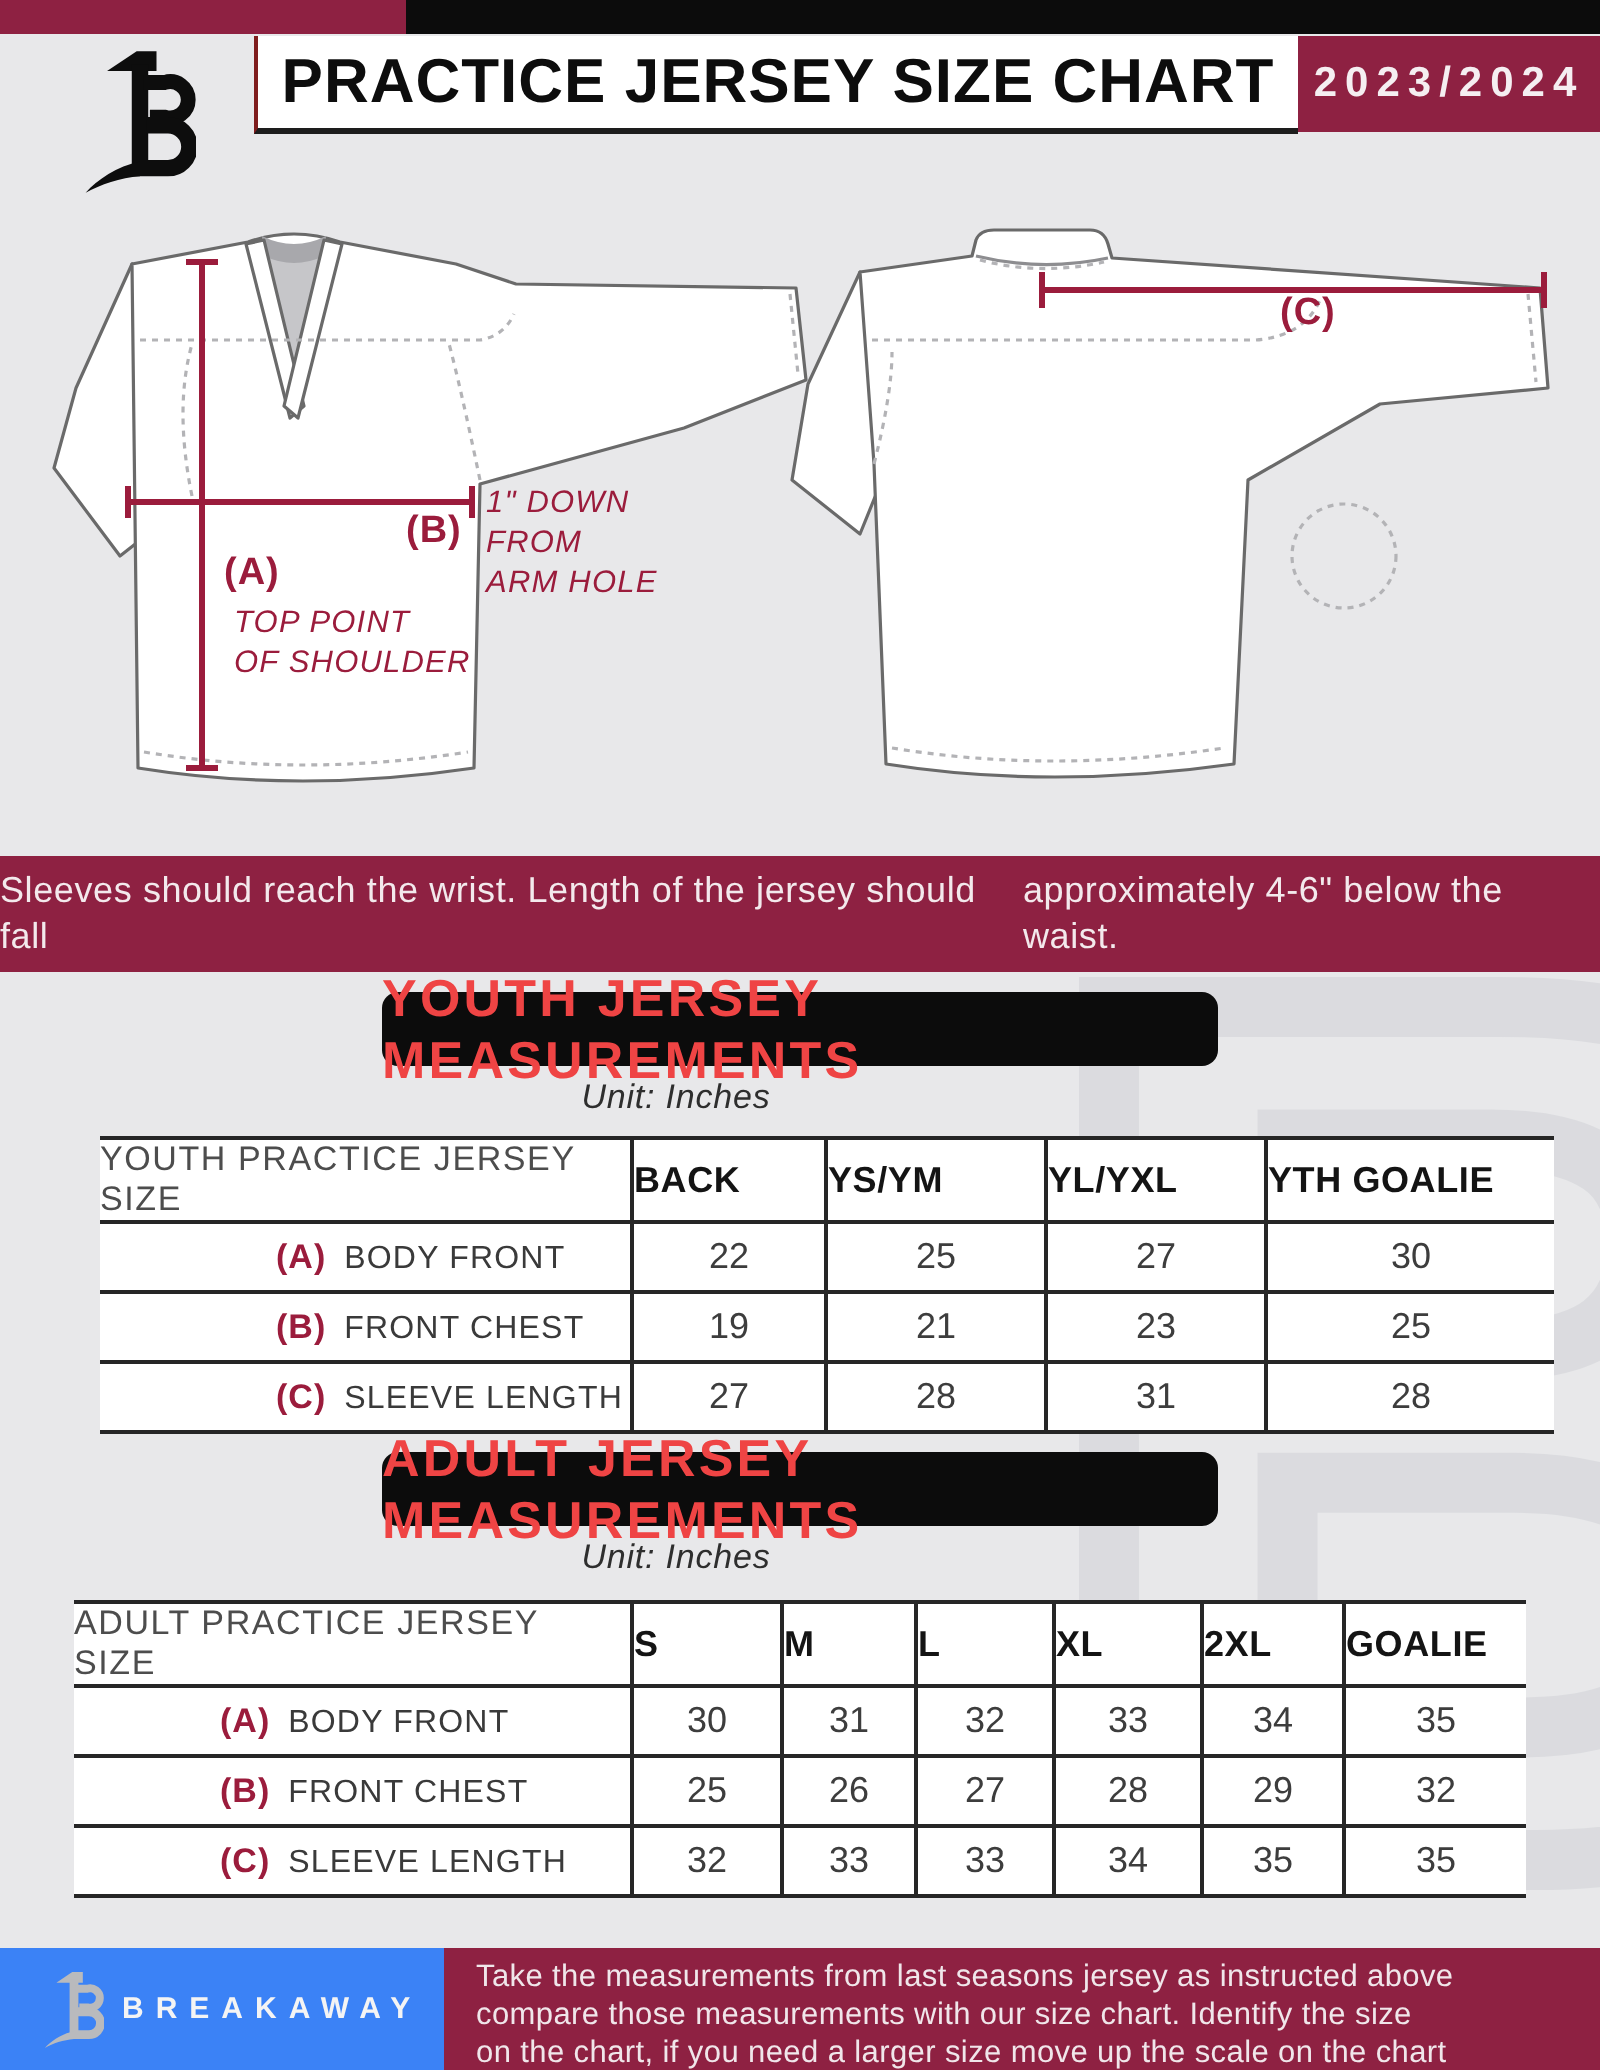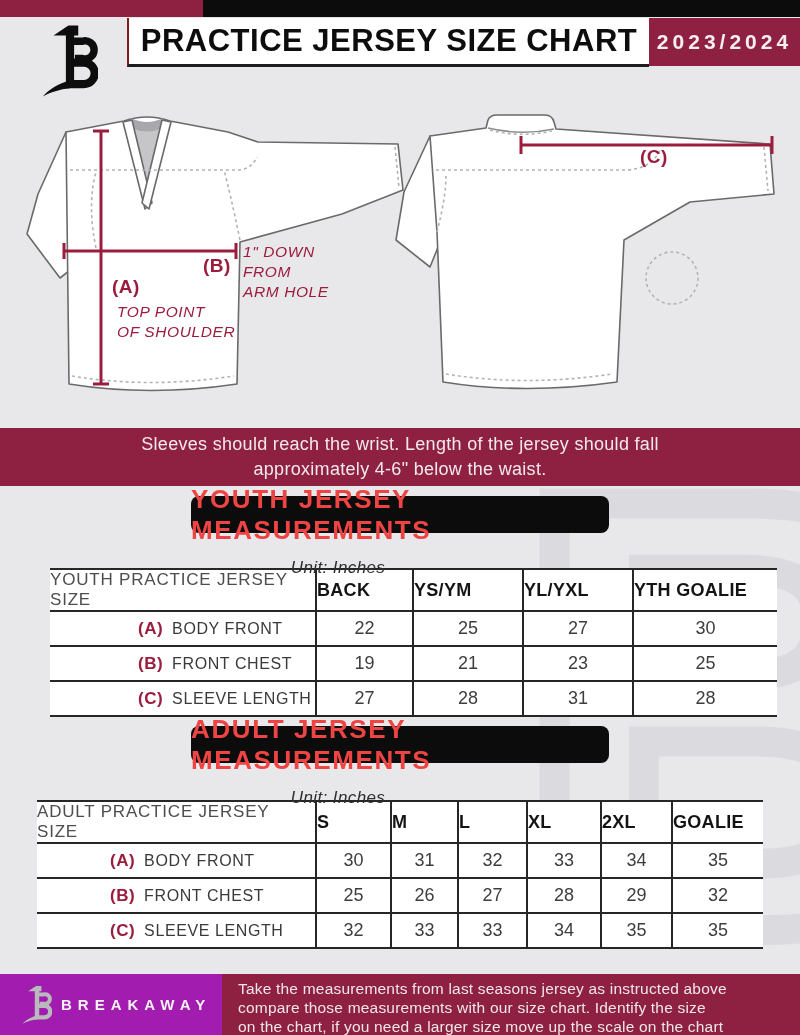--- a/index.html
+++ b/index.html
@@ -26,35 +26,35 @@
     font-weight:bold;font-size:21px;letter-spacing:4px;color:#f5eef1;
   }
   
   .diagram-svg{position:absolute;left:0;top:72px;width:800px;height:360px;}
   .anno{position:absolute;color:#9b1c3c;line-height:20px;}
   .anno .key{font-weight:bold;font-size:19px;font-style:normal;letter-spacing:.5px;}
   .anno .txt{font-style:italic;font-size:15.5px;letter-spacing:.6px;}
   
   .banner{
     position:absolute;left:0;top:428px;width:800px;height:58px;background:#8e2142;z-index:2;
-    display:flex;flex-direction:column;align-items:center;justify-content:center;gap:2px;
+    display:flex;flex-direction:row;align-items:center;justify-content:center;gap:2px;
     color:#f3e9ec;font-size:18px;line-height:23px;letter-spacing:.3px;
   }
   
   .pill{
     position:absolute;left:50%;transform:translateX(-50%);width:418px;height:37px;
     background:#0c0c0c;border-radius:8px;z-index:2;
     display:flex;align-items:center;justify-content:center;
     color:#ef4444;font-weight:bold;font-size:26px;letter-spacing:1.6px;
   }
   .pill.youth{top:496px;}
   .pill.adult{top:726px;}
   .unit{
     position:absolute;left:0;width:676px;text-align:center;z-index:2;
-    font-style:italic;font-size:17px;color:#2e2e2e;letter-spacing:.4px;margin-top:19px;
+    font-style:italic;font-size:17px;color:#2e2e2e;letter-spacing:.4px;
   }
   .unit.youth{top:539px;}
   .unit.adult{top:769px;}
   
   table.size-table{position:absolute;border-collapse:collapse;table-layout:fixed;background:#ffffff;z-index:1;}
   table.size-table td,table.size-table th{
     border-top:2px solid #262626;border-bottom:2px solid #262626;
     padding:0;vertical-align:middle;
   }
   table.size-table td+td,table.size-table th+th{border-left:2px solid #262626;}
@@ -66,21 +66,21 @@
   td.lbl .nm{color:#3a3a3a;font-size:16px;letter-spacing:.6px;}
   table.youth-t{left:50px;top:568px;width:727px;}
   table.youth-t td.lbl{padding-left:88px;}
   table.adult-t{left:37px;top:800px;width:726px;}
   table.adult-t td.lbl{padding-left:73px;}
   
   .watermark{position:absolute;left:505px;top:425px;width:295px;height:600px;z-index:1;pointer-events:none;}
   
   .footer{position:absolute;left:0;top:974px;width:800px;height:61px;z-index:3;display:flex;}
   .footer .brand-box{
-    width:222px;height:100%;background:#a21caf;display:flex;align-items:center;gap:9px;padding-left:22px;
+    width:222px;height:100%;background:#3b82f6;display:flex;align-items:center;gap:9px;padding-left:22px;
   }
   .footer .brand-name{color:#f4f4f4;font-weight:bold;font-size:15px;letter-spacing:6px;}
   .footer .note{
     flex:1;height:100%;background:#8e2142;color:#f0e6ea;
     padding:5px 32px 0 16px;font-size:15.5px;line-height:19px;letter-spacing:.2px;
   }
 </style>
 </head>
 <body>
 

